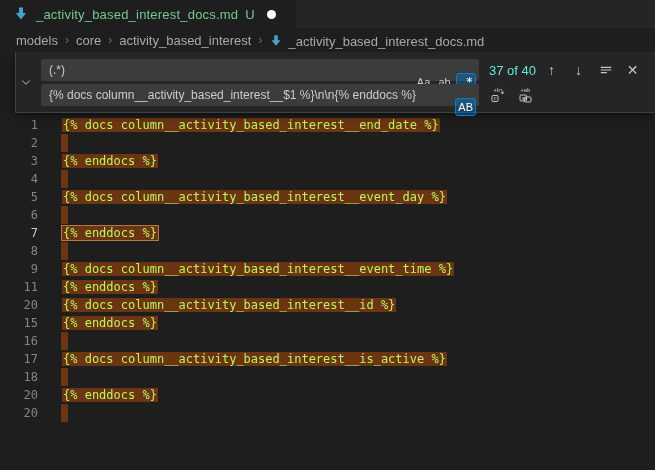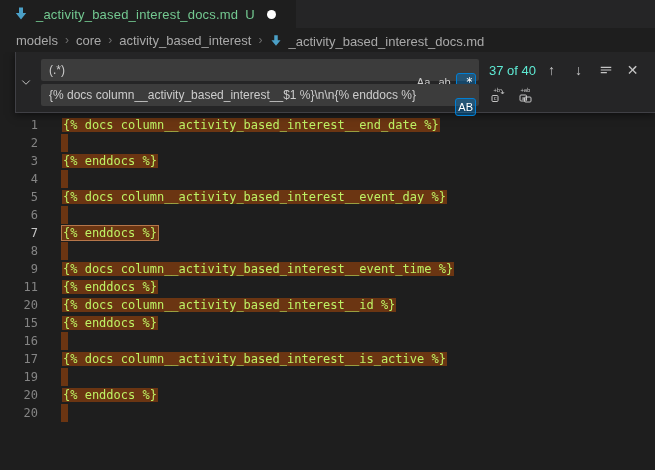--- a/index.html
+++ b/index.html
@@ -205,21 +205,21 @@
       </div>
       <div class="line">
         <div class="ln">16</div>
         <div class="lc"><span class="sliver"></span></div>
       </div>
       <div class="line">
         <div class="ln">17</div>
         <div class="lc"><span class="hl">{% docs column__activity_based_interest__is_active %}</span></div>
       </div>
       <div class="line">
-        <div class="ln">19</div>
+        <div class="ln">18</div>
         <div class="lc"><span class="sliver"></span></div>
       </div>
       <div class="line">
         <div class="ln">20</div>
         <div class="lc"><span class="hl">{% enddocs %}</span></div>
       </div>
       <div class="line">
         <div class="ln">20</div>
         <div class="lc"><span class="sliver"></span></div>
       </div>

